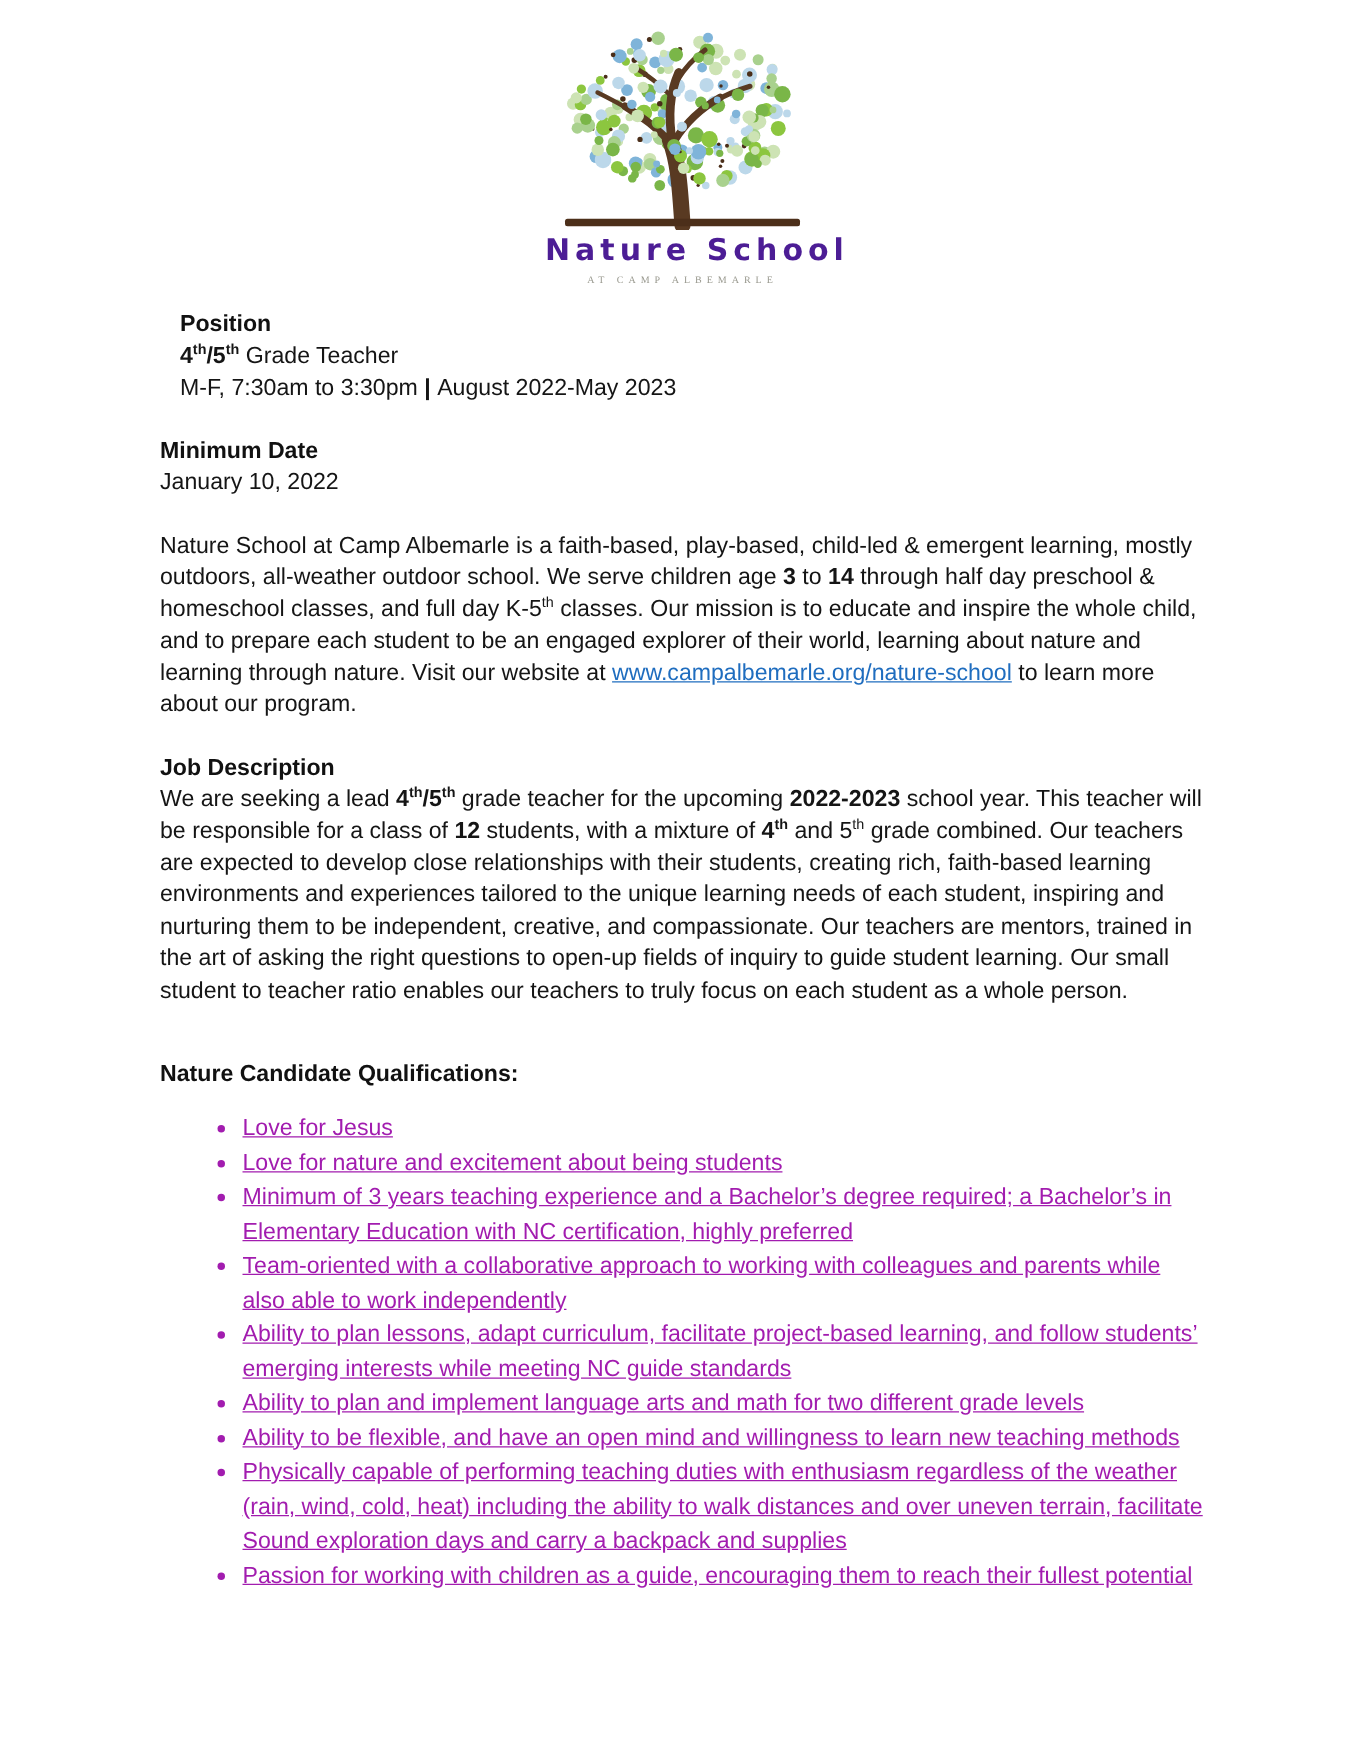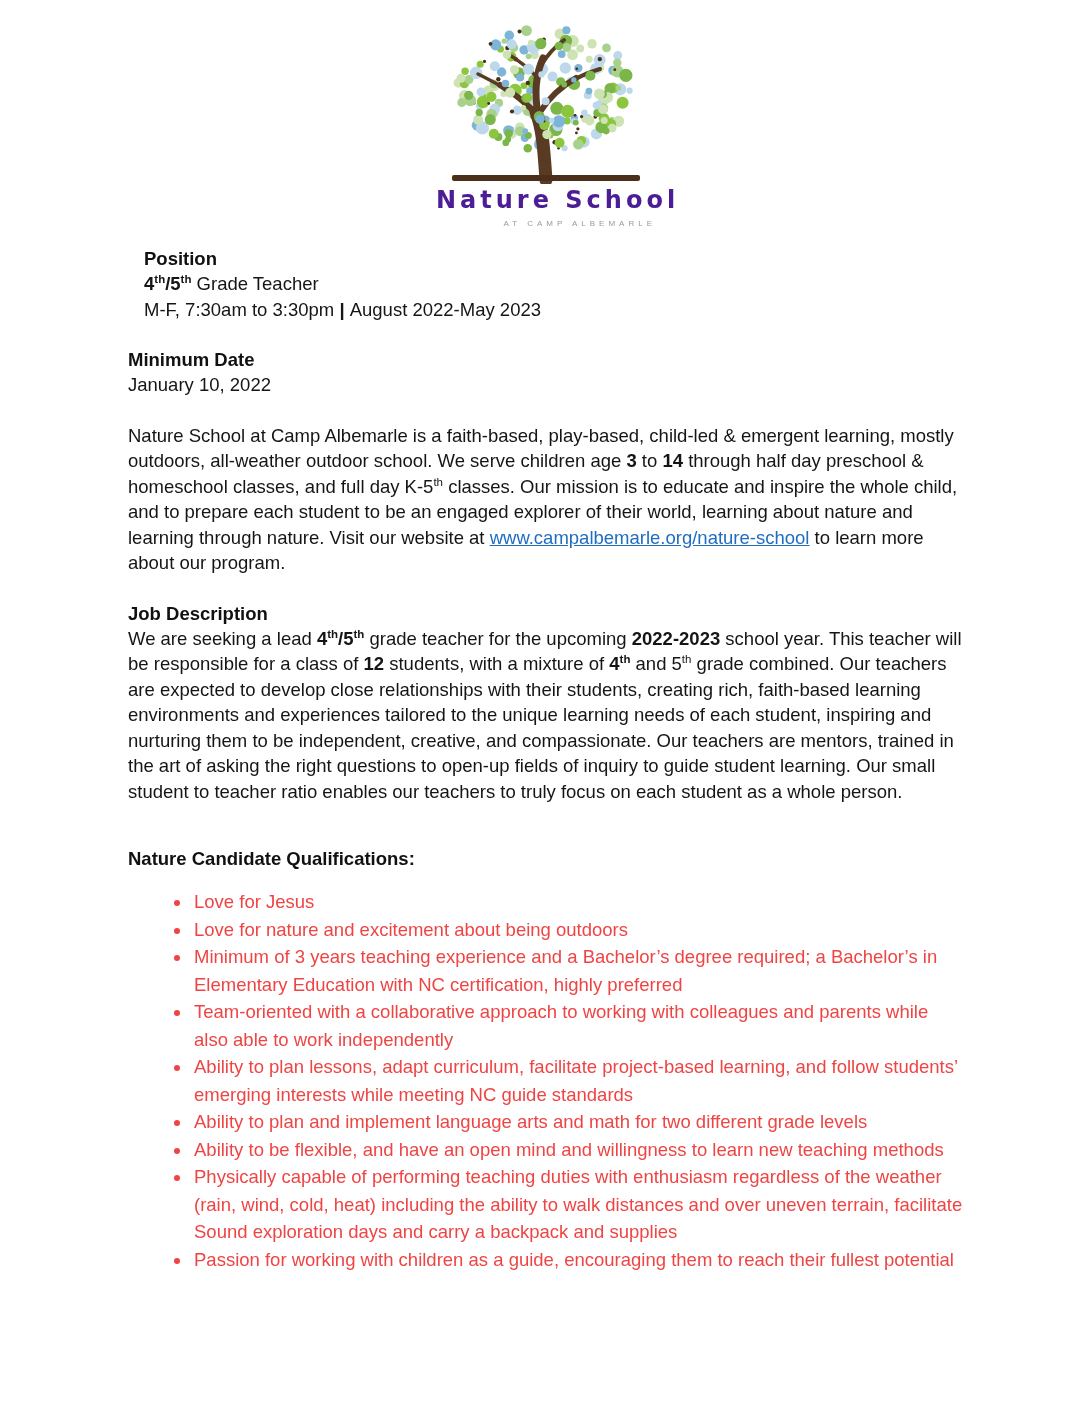--- a/index.html
+++ b/index.html
@@ -10,34 +10,34 @@
   .page{padding:12px 124px 0 128px;}
   
   .logo-wrap{width:220px;margin:0 auto 2px auto;text-align:center;}
   .logo-wrap svg{display:block;margin:0 auto;}
   .logo-title{
     font-family:"DejaVu Sans",sans-serif;
     font-size:24px;font-weight:600;color:#4c1d95;
     letter-spacing:4px;margin-top:2px;white-space:nowrap;
   }
   .logo-tagline{
-    font-family:Liberation Sans, sans-serif;
-    font-size:8px;color:#9a9a90;letter-spacing:4px;margin-top:5px;white-space:nowrap;text-align:right;
+    font-family:Liberation Serif, serif;
+    font-size:8px;color:#9a9a90;letter-spacing:4px;margin-top:5px;white-space:nowrap;
   }
   
   .section{margin-top:25px;}
   .section.first{margin-top:18px;margin-left:16px;}
   .section.quals{margin-top:42px;}
   h3{font-size:18.5px;line-height:25px;margin:0;font-weight:bold;color:#111;}
   p{font-size:18.5px;line-height:25.5px;margin:0;max-width:838px;}
   sup{font-size:11.5px;line-height:0;vertical-align:super;}
   a.doclink{color:#1f6dbf;text-decoration:underline;cursor:pointer;}
   ul.quals-list{margin:17px 0 0 0;padding-left:64px;max-width:800px;}
   ul.quals-list li{
-    font-size:18.5px;line-height:27.5px;margin:0;padding-left:2px;color:#ef4444;
+    font-size:18.5px;line-height:27.5px;margin:0;padding-left:2px;color:#a21caf;text-decoration:underline;
   }
 </style>
 </head>
 <body>
 
 <div class="page">
 
   <div class="logo-wrap">
     <svg width="200" height="172" viewBox="0 0 200 172">
       <g id="leaves-back">
@@ -272,21 +272,21 @@
 
   <div class="section">
     <h3>Job Description</h3>
     <p><span>We are seeking a lead </span><span style="font-weight: bold;">4</span><span style="font-weight: bold;"><sup>th</sup></span><span style="font-weight: bold;">/5</span><span style="font-weight: bold;"><sup>th</sup></span><span> grade teacher for the upcoming </span><span style="font-weight: bold;">2022-2023</span><span> school year. This teacher will be responsible for a class of </span><span style="font-weight: bold;">12</span><span> students, with a mixture of </span><span style="font-weight: bold;">4</span><span style="font-weight: bold;"><sup>th</sup></span><span> and 5</span><span><sup>th</sup></span><span> grade combined. Our teachers are expected to develop close relationships with their students, creating rich, faith-based learning environments and experiences tailored to the unique learning needs of each student, inspiring and nurturing them to be independent, creative, and compassionate. Our teachers are mentors, trained in the art of asking the right questions to open-up fields of inquiry to guide student learning. Our small student to teacher ratio enables our teachers to truly focus on each student as a whole person.</span></p>
   </div>
 
   <div class="section quals">
     <h3>Nature Candidate Qualifications:</h3>
     <ul class="quals-list">
         <li>Love for Jesus</li>
-        <li>Love for nature and excitement about being outdoors</li>
+        <li>Love for nature and excitement about being students</li>
         <li>Minimum of 3 years teaching experience and a Bachelor’s degree required; a Bachelor’s in Elementary Education with NC certification, highly preferred</li>
         <li>Team-oriented with a collaborative approach to working with colleagues and parents while also able to work independently</li>
         <li>Ability to plan lessons, adapt curriculum, facilitate project-based learning, and follow students’ emerging interests while meeting NC guide standards</li>
         <li>Ability to plan and implement language arts and math for two different grade levels</li>
         <li>Ability to be flexible, and have an open mind and willingness to learn new teaching methods</li>
         <li>Physically capable of performing teaching duties with enthusiasm regardless of the weather (rain, wind, cold, heat) including the ability to walk distances and over uneven terrain, facilitate Sound exploration days and carry a backpack and supplies</li>
         <li>Passion for working with children as a guide, encouraging them to reach their fullest potential</li>
       </ul>
   </div>
 

